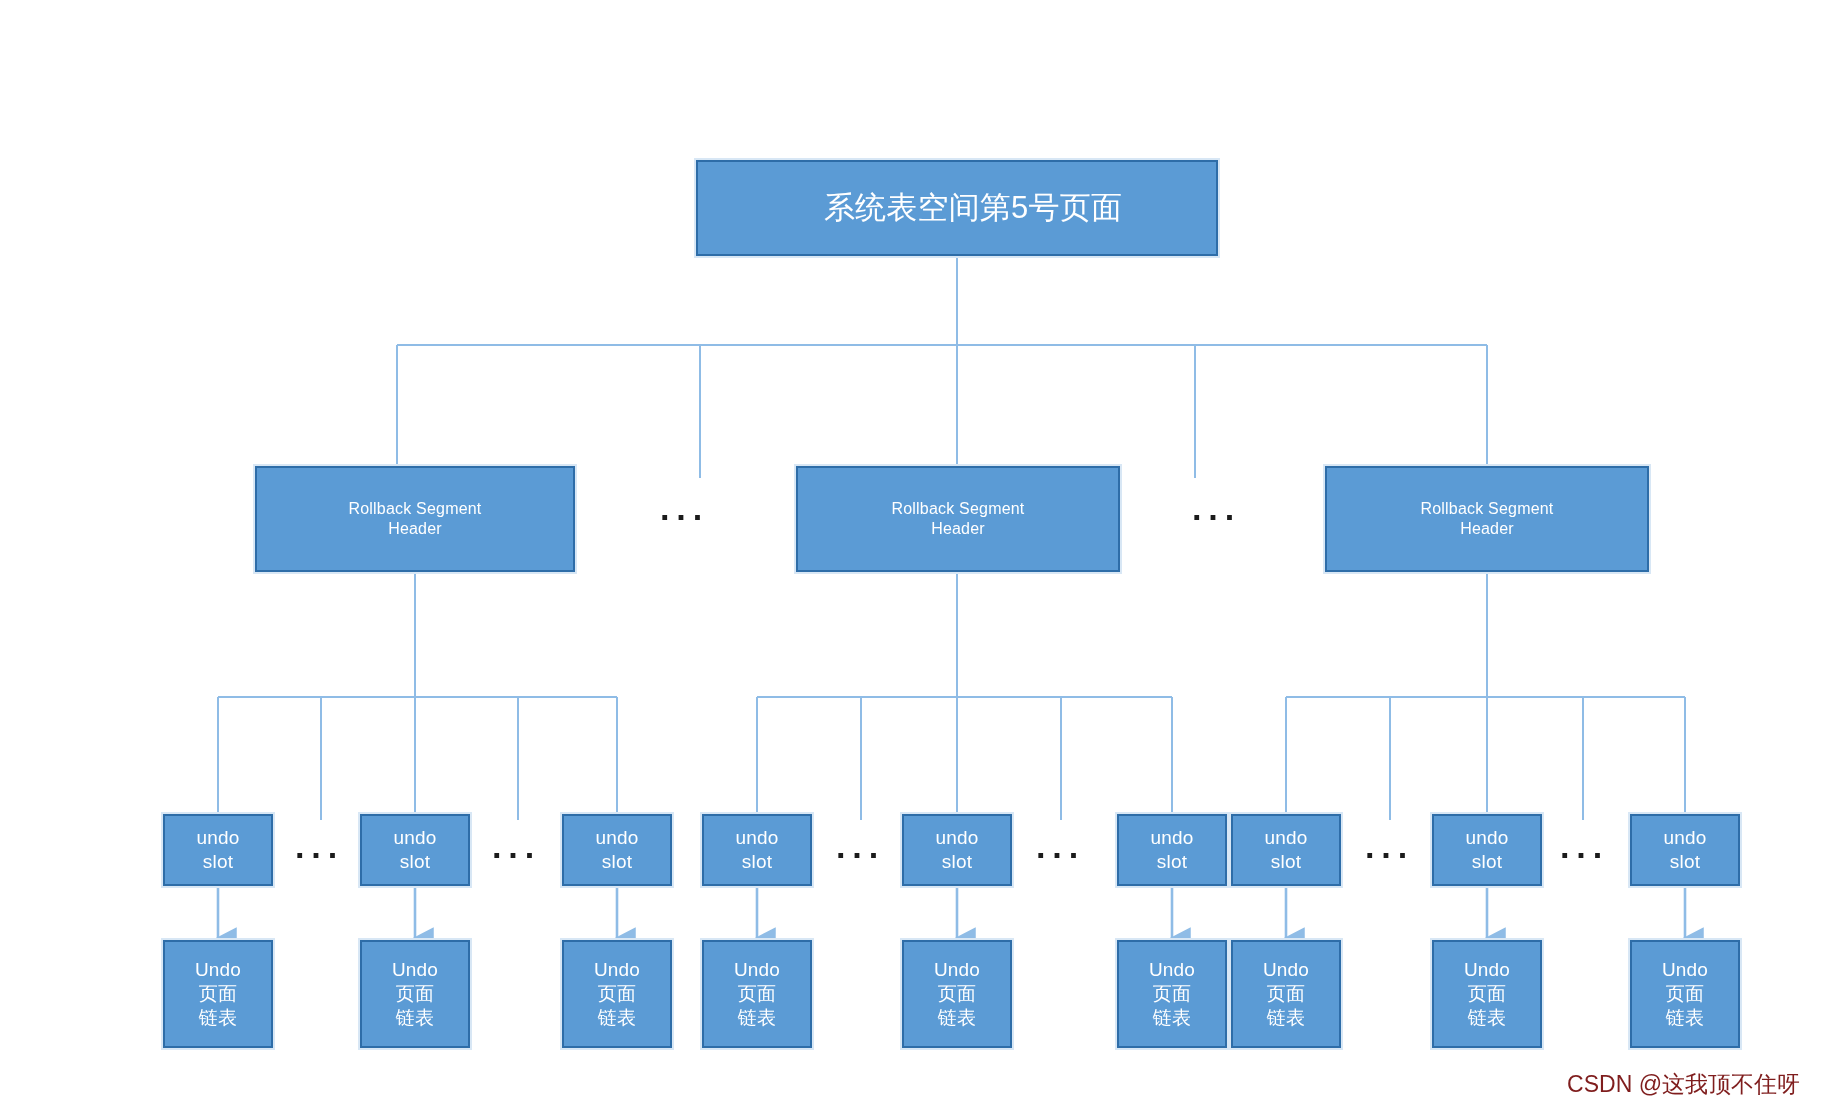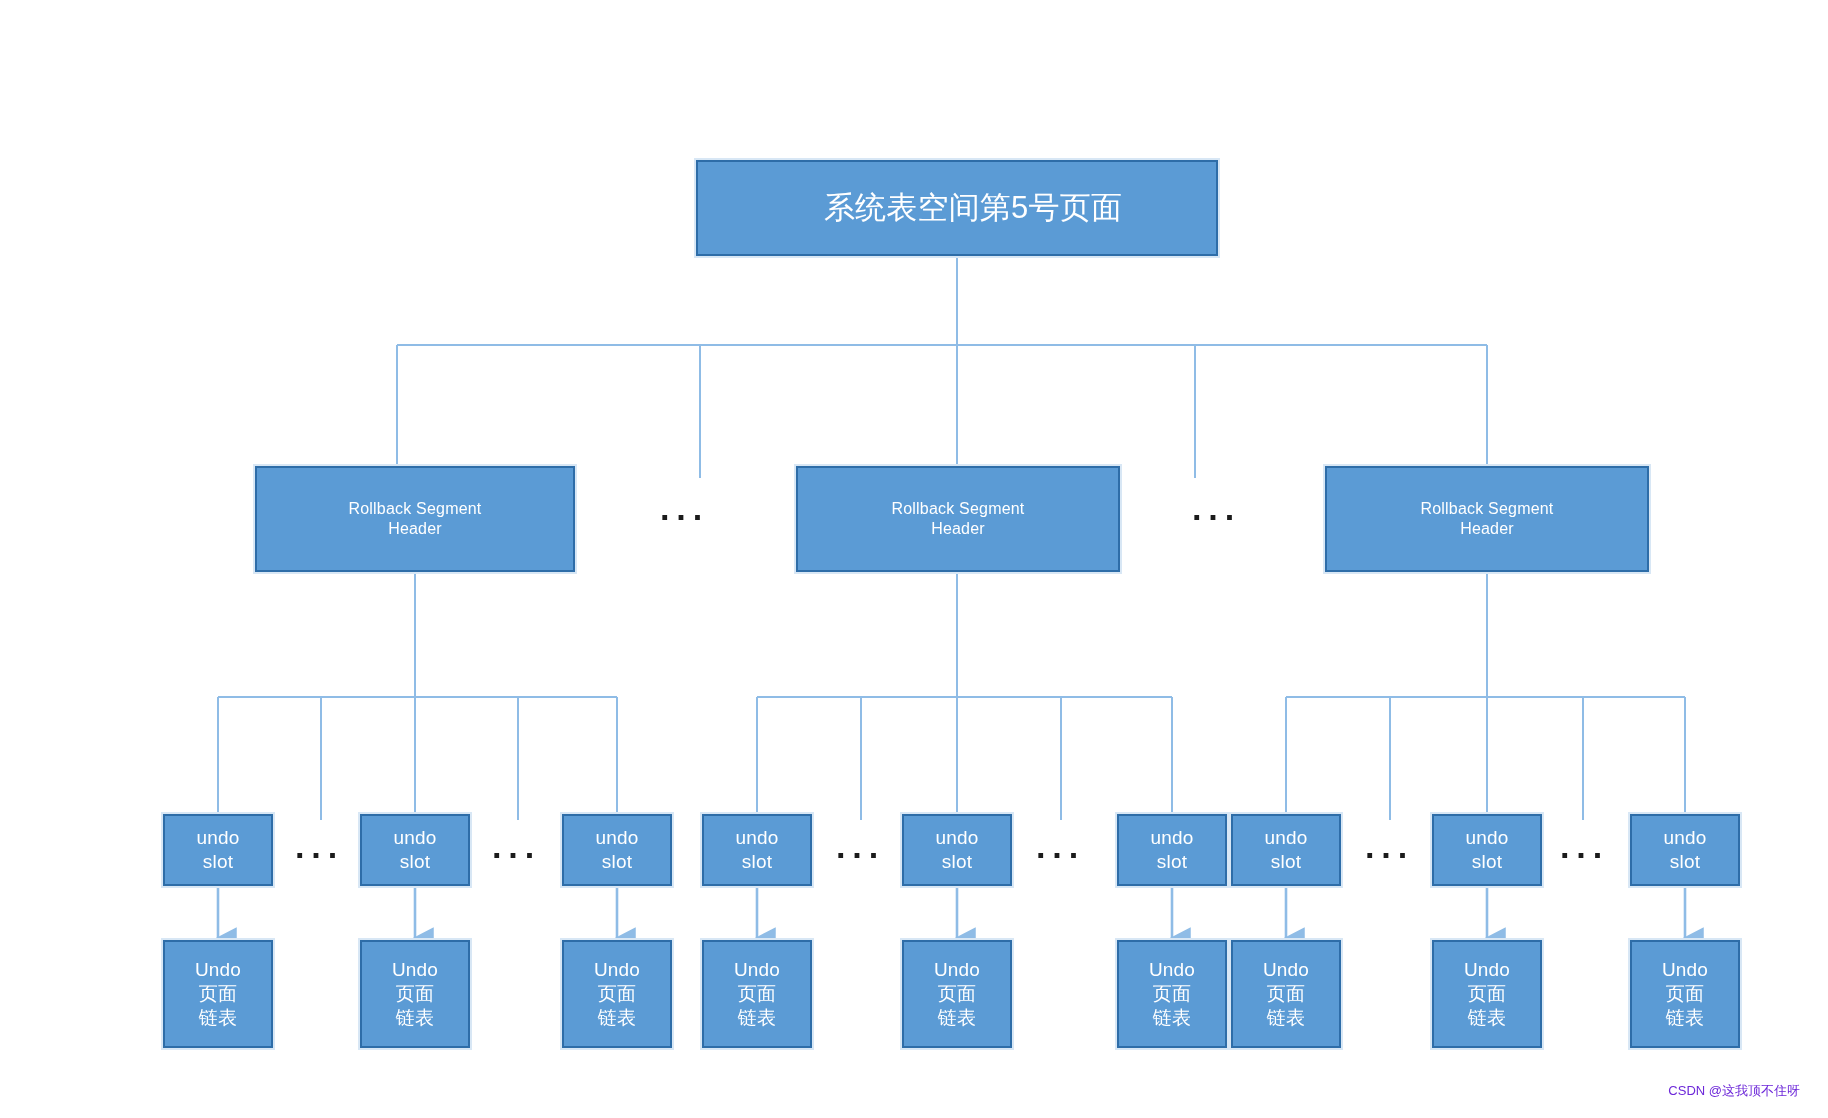--- a/index.html
+++ b/index.html
@@ -60,22 +60,22 @@
     font-weight: 700;
     letter-spacing: 5px;
     line-height: 1;
     z-index: 3;
     white-space: nowrap;
   }
   .watermark {
     position: absolute;
     right: 28px;
     bottom: 18px;
-    color: #6d28d9;
-    font-size: 13px;
+    color: #7f1d1d;
+    font-size: 23px;
     z-index: 5;
     white-space: nowrap;
   }
 </style>
 </head>
 <body>
 
 <div id="canvas">
 
   <svg class="wires" viewBox="0 0 1828 1118" xmlns="http://www.w3.org/2000/svg">

